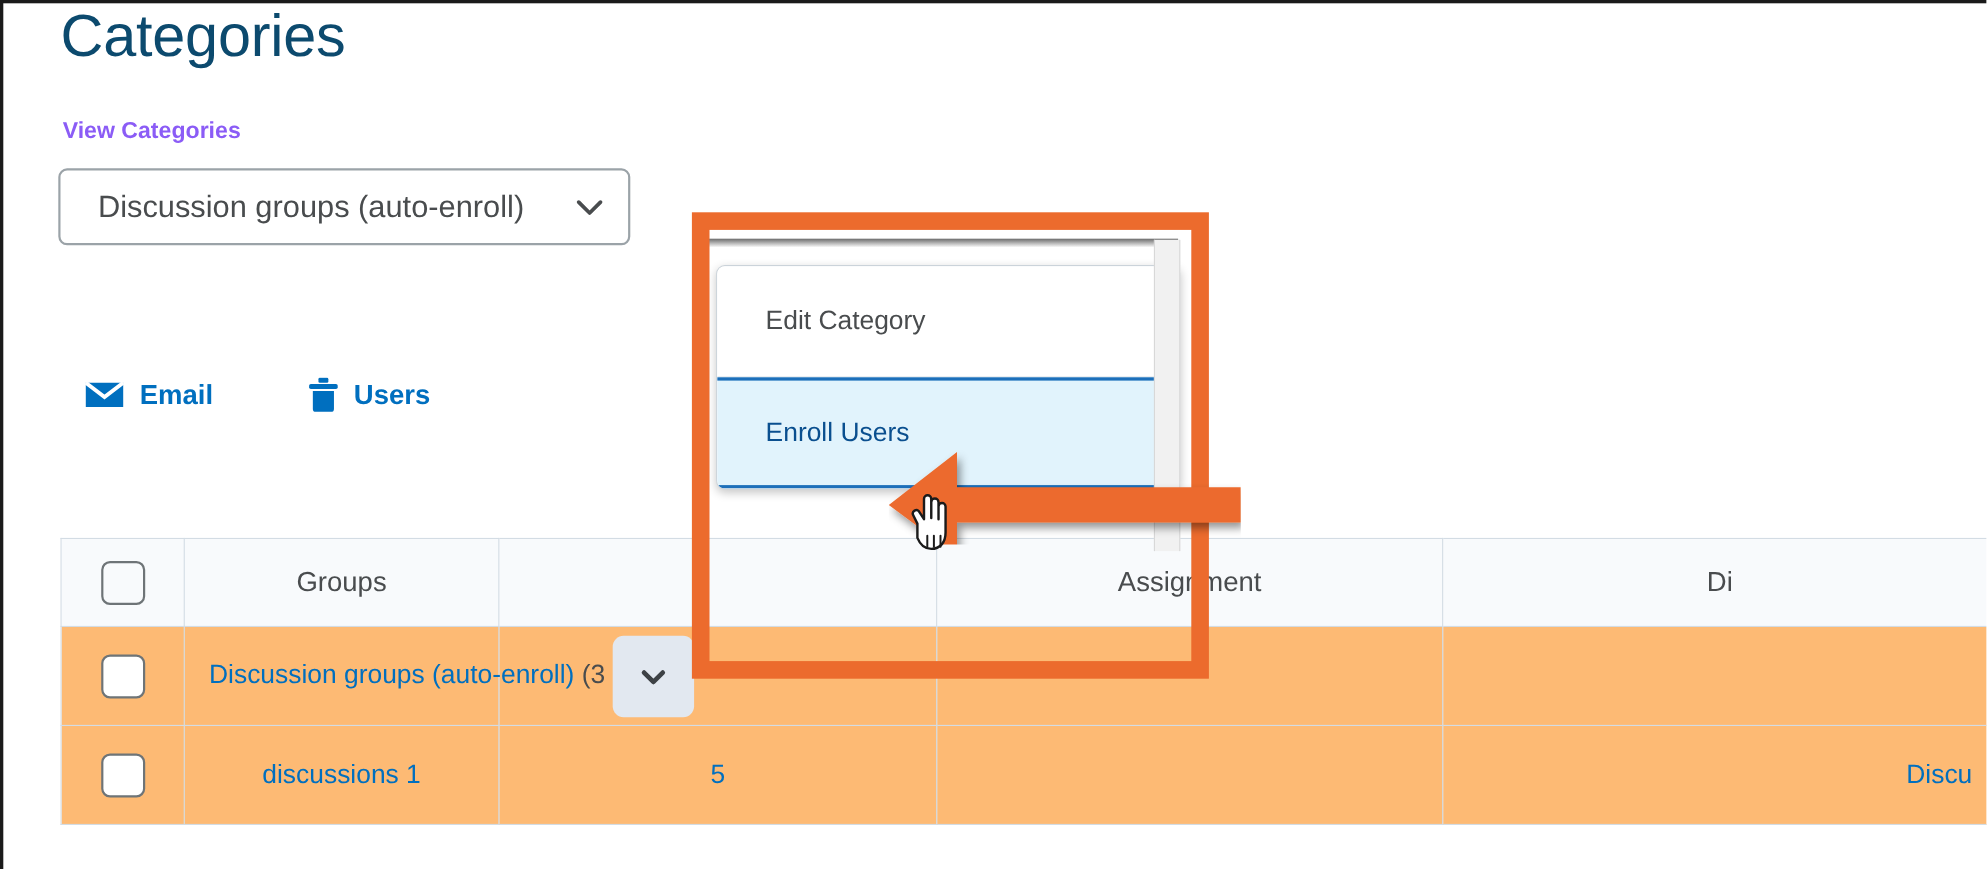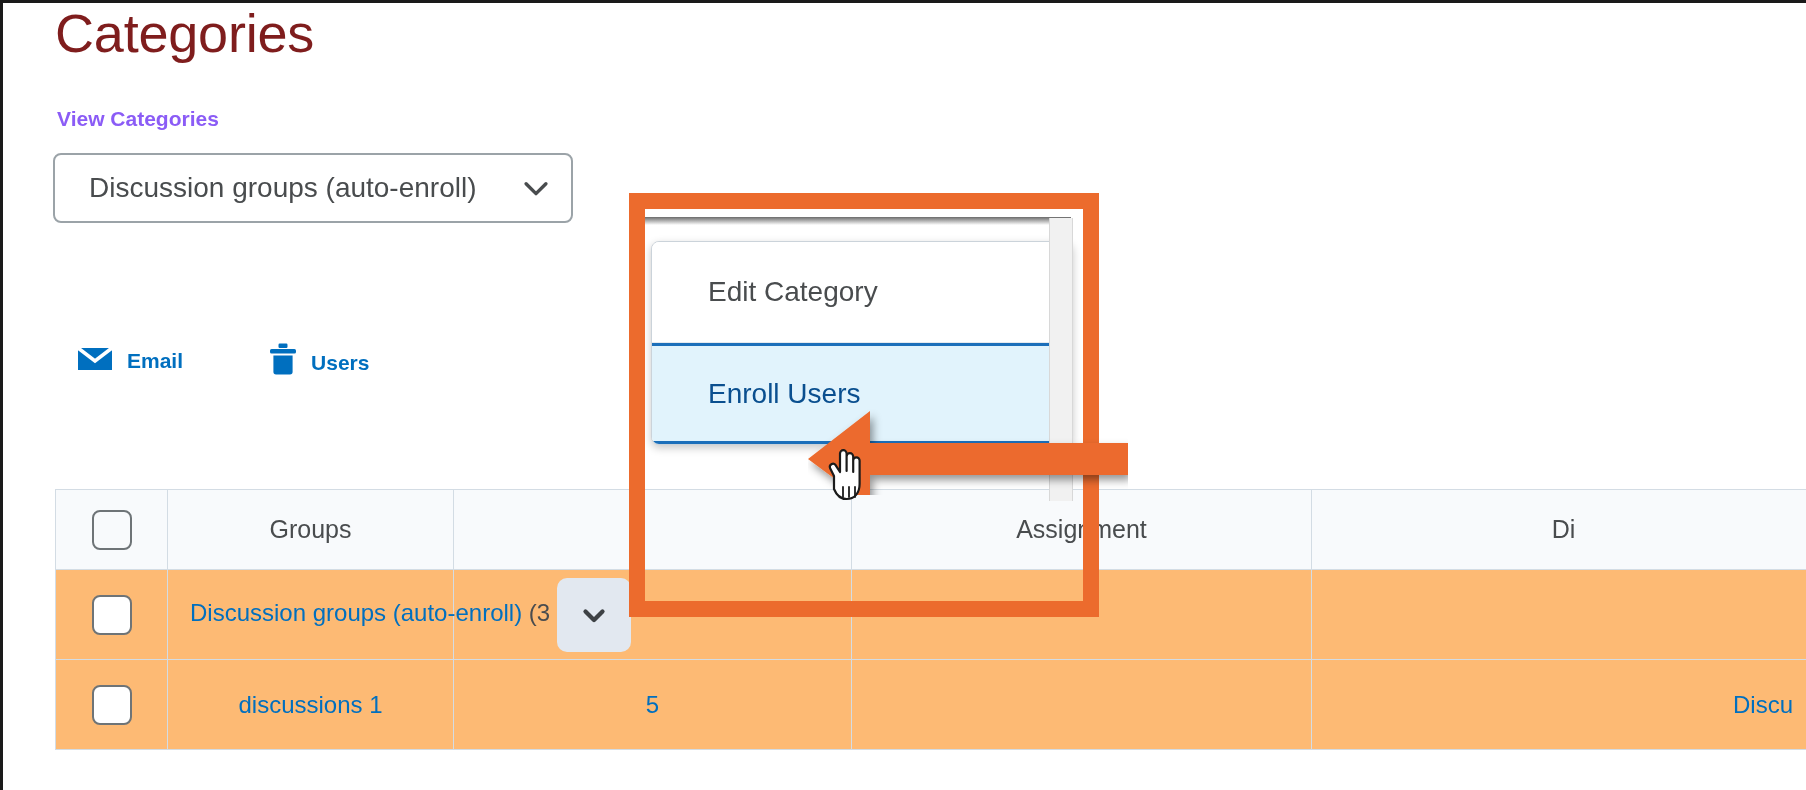--- a/index.html
+++ b/index.html
@@ -22,21 +22,21 @@
     box-sizing: border-box;
   }
 
   
   .page-title {
     position: absolute;
     left: 52px;
     top: -2px;
     font-size: 54px;
     font-weight: 400;
-    color: #7f1d1d;
+    color: #0c4a6e;
     letter-spacing: -0.2px;
     line-height: 1.2;
     white-space: nowrap;
   }
 
   
   .field-label {
     position: absolute;
     left: 54px;
     top: 104px;
@@ -78,24 +78,24 @@
   .action-bar {
     position: absolute;
     left: 74px;
     top: 340px;
     display: flex;
     align-items: center;
     gap: 86px;
   }
   .action-btn {
     display: flex;
-    align-items: flex-end;
+    align-items: center;
     gap: 14px;
     color: #006fbf;
-    font-size: 21px;
+    font-size: 25px;
     font-weight: 700;
     white-space: nowrap;
     cursor: pointer;
   }
   .action-btn svg { display: block; flex: none; }
 
   
   .table {
     position: absolute;
     left: 52px;
@@ -179,22 +179,22 @@
     border: 1px solid #cbd3da;
     border-radius: 8px;
     box-shadow: 0 3px 9px rgba(0,0,0,0.22);
     overflow: hidden;
     z-index: 40;
   }
   .ctx-item {
     height: 101px;
     display: flex;
     align-items: center;
-    padding-left: 56px;
-    font-size: 28px;
+    padding-left: 44px;
+    font-size: 24px;
     color: #494c4e;
     border-bottom: 1px solid #e6eaee;
     box-sizing: border-box;
     background: #ffffff;
     cursor: pointer;
     white-space: nowrap;
   }
   .ctx-item:last-child { border-bottom: none; }
   .ctx-item.is-active {
     background: #e1f3fc;

